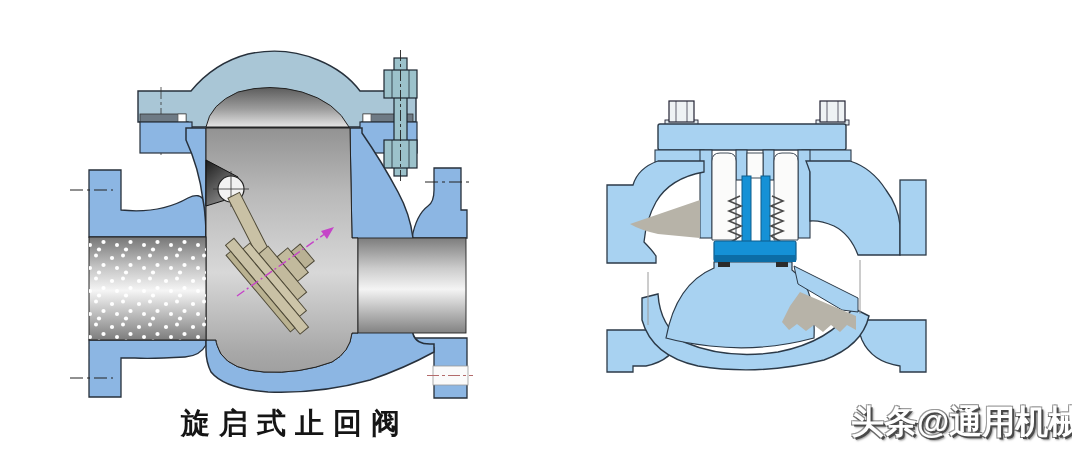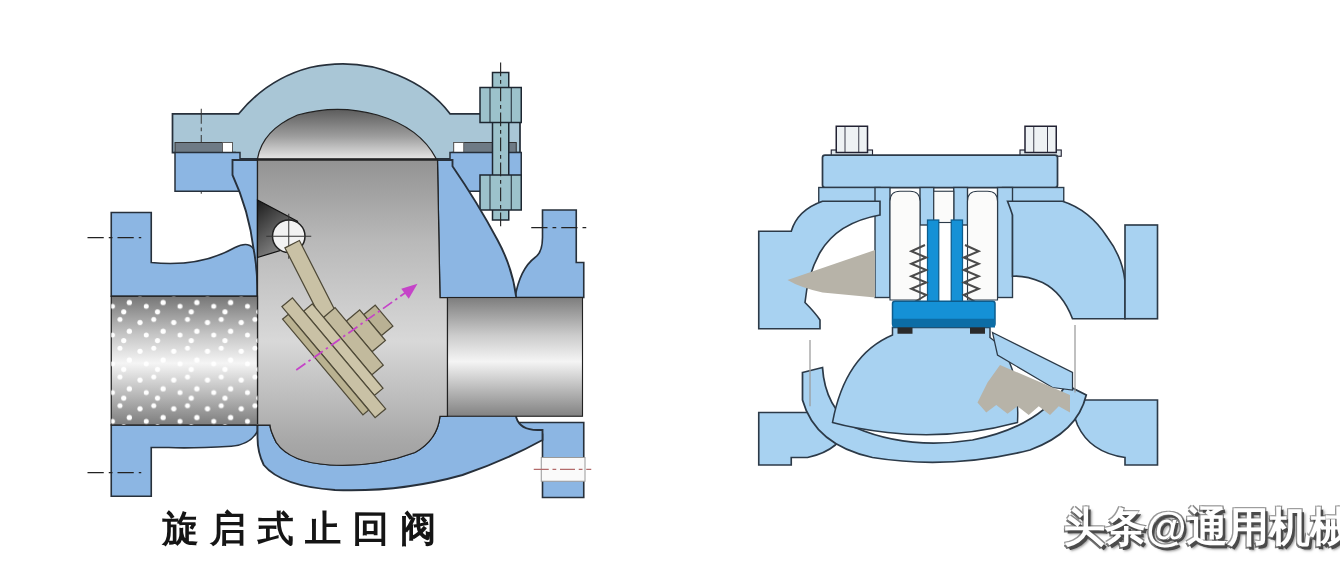--- a/index.html
+++ b/index.html
@@ -1,20 +1,20 @@
 <!DOCTYPE html>
 <html><head>
 <meta charset="utf-8">
 <style>
   html,body{margin:0;padding:0;background:#fff;}
   #stage{position:relative;width:1072px;height:452px;background:#fff;overflow:hidden;
          font-family:"Liberation Sans",sans-serif;}
   .fig-svg{position:absolute;}
   .caption{position:absolute;color:#151515;font-family:"Liberation Serif",serif;
-           font-weight:600;white-space:nowrap;}
+           font-weight:600;text-align:center;white-space:nowrap;}
   #cap-left{left:130px;top:404px;width:330px;font-size:29px;letter-spacing:9px;}
   #cap-right{left:660px;top:397px;width:330px;font-size:27px;letter-spacing:6px;}
   #watermark{position:absolute;left:851px;top:400px;font-size:33px;font-weight:bold;
              color:#ffffff;letter-spacing:0px;white-space:nowrap;z-index:9;
              font-family:"Liberation Sans",sans-serif;
              text-shadow:2px 2px 0 #4a4a4a, 3px 3px 2px rgba(70,70,70,.55),
                          -1px -1px 0 #9a9a9a, 1px -1px 0 #8b8b8b, -1px 1px 0 #777;}
 </style>
 </head>
 <body>

